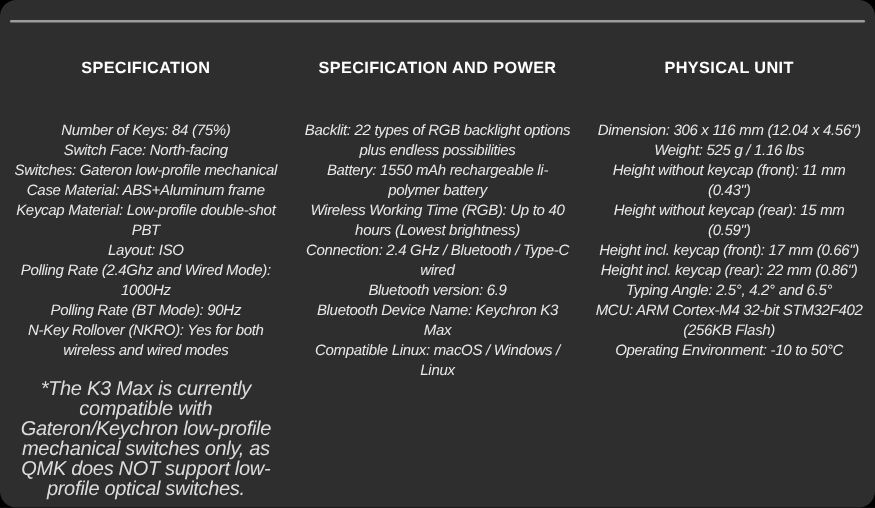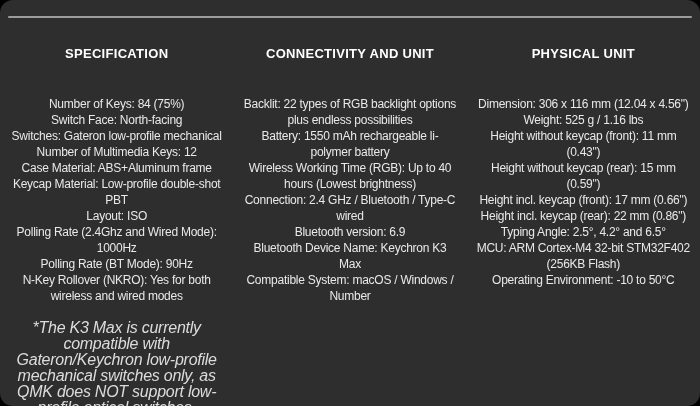--- a/index.html
+++ b/index.html
@@ -27,21 +27,21 @@
     position:absolute;top:46px;left:0;right:0;
     display:grid;grid-template-columns:1fr 1fr 1fr;
   }
   .col{padding:0 5px;}
   .col-header{
     font-size:13px;font-weight:700;line-height:16px;
     color:var(--heading-text);text-align:center;
     letter-spacing:.3px;
     margin:0 0 34px 0;
   }
-  .col-body{padding:0 3px;}
+  .col-body{padding:0 3px;font-style:italic;}
   .spec-line{
     font-size:12px;line-height:16px;letter-spacing:-.25px;
     color:var(--body-text);text-align:center;
   }
   .note{
     margin:16px 4px 0 4px;
     font-size:16px;line-height:16px;letter-spacing:-.25px;
     font-style:italic;
     color:var(--note-text);text-align:center;
   }
@@ -52,41 +52,40 @@
 <div class="card">
   <div class="divider"></div>
   <div class="columns">
 
     <section class="col">
       <h3 class="col-header">SPECIFICATION</h3>
       <div class="col-body">
           <div class="spec-line">Number of Keys: 84 (75%)</div>
           <div class="spec-line">Switch Face: North-facing</div>
           <div class="spec-line">Switches: Gateron low-profile mechanical</div>
-          <div class="spec-line">Number of Multimedia Keys: 12</div>
           <div class="spec-line">Case Material: ABS+Aluminum frame</div>
           <div class="spec-line">Keycap Material: Low-profile double-shot PBT</div>
           <div class="spec-line">Layout: ISO</div>
           <div class="spec-line">Polling Rate (2.4Ghz and Wired Mode): 1000Hz</div>
           <div class="spec-line">Polling Rate (BT Mode): 90Hz</div>
           <div class="spec-line">N-Key Rollover (NKRO): Yes for both wireless and wired modes</div>
         </div>
       <p class="note">*The K3 Max is currently compatible with Gateron/Keychron low-profile mechanical switches only, as QMK does NOT support low-profile optical switches.</p>
     </section>
 
     <section class="col">
-      <h3 class="col-header">CONNECTIVITY AND UNIT</h3>
+      <h3 class="col-header">SPECIFICATION AND POWER</h3>
       <div class="col-body">
           <div class="spec-line">Backlit: 22 types of RGB backlight options plus endless possibilities</div>
           <div class="spec-line">Battery: 1550 mAh rechargeable li-polymer battery</div>
           <div class="spec-line">Wireless Working Time (RGB): Up to 40 hours (Lowest brightness)</div>
           <div class="spec-line">Connection: 2.4 GHz / Bluetooth / Type-C wired</div>
           <div class="spec-line">Bluetooth version: 6.9</div>
           <div class="spec-line">Bluetooth Device Name: Keychron K3 Max</div>
-          <div class="spec-line">Compatible System: macOS / Windows / Number</div>
+          <div class="spec-line">Compatible Linux: macOS / Windows / Linux</div>
         </div>
     </section>
 
     <section class="col">
       <h3 class="col-header">PHYSICAL UNIT</h3>
       <div class="col-body">
           <div class="spec-line">Dimension: 306 x 116 mm (12.04 x 4.56")</div>
           <div class="spec-line">Weight: 525 g / 1.16 lbs</div>
           <div class="spec-line">Height without keycap (front): 11 mm (0.43")</div>
           <div class="spec-line">Height without keycap (rear): 15 mm (0.59")</div>

